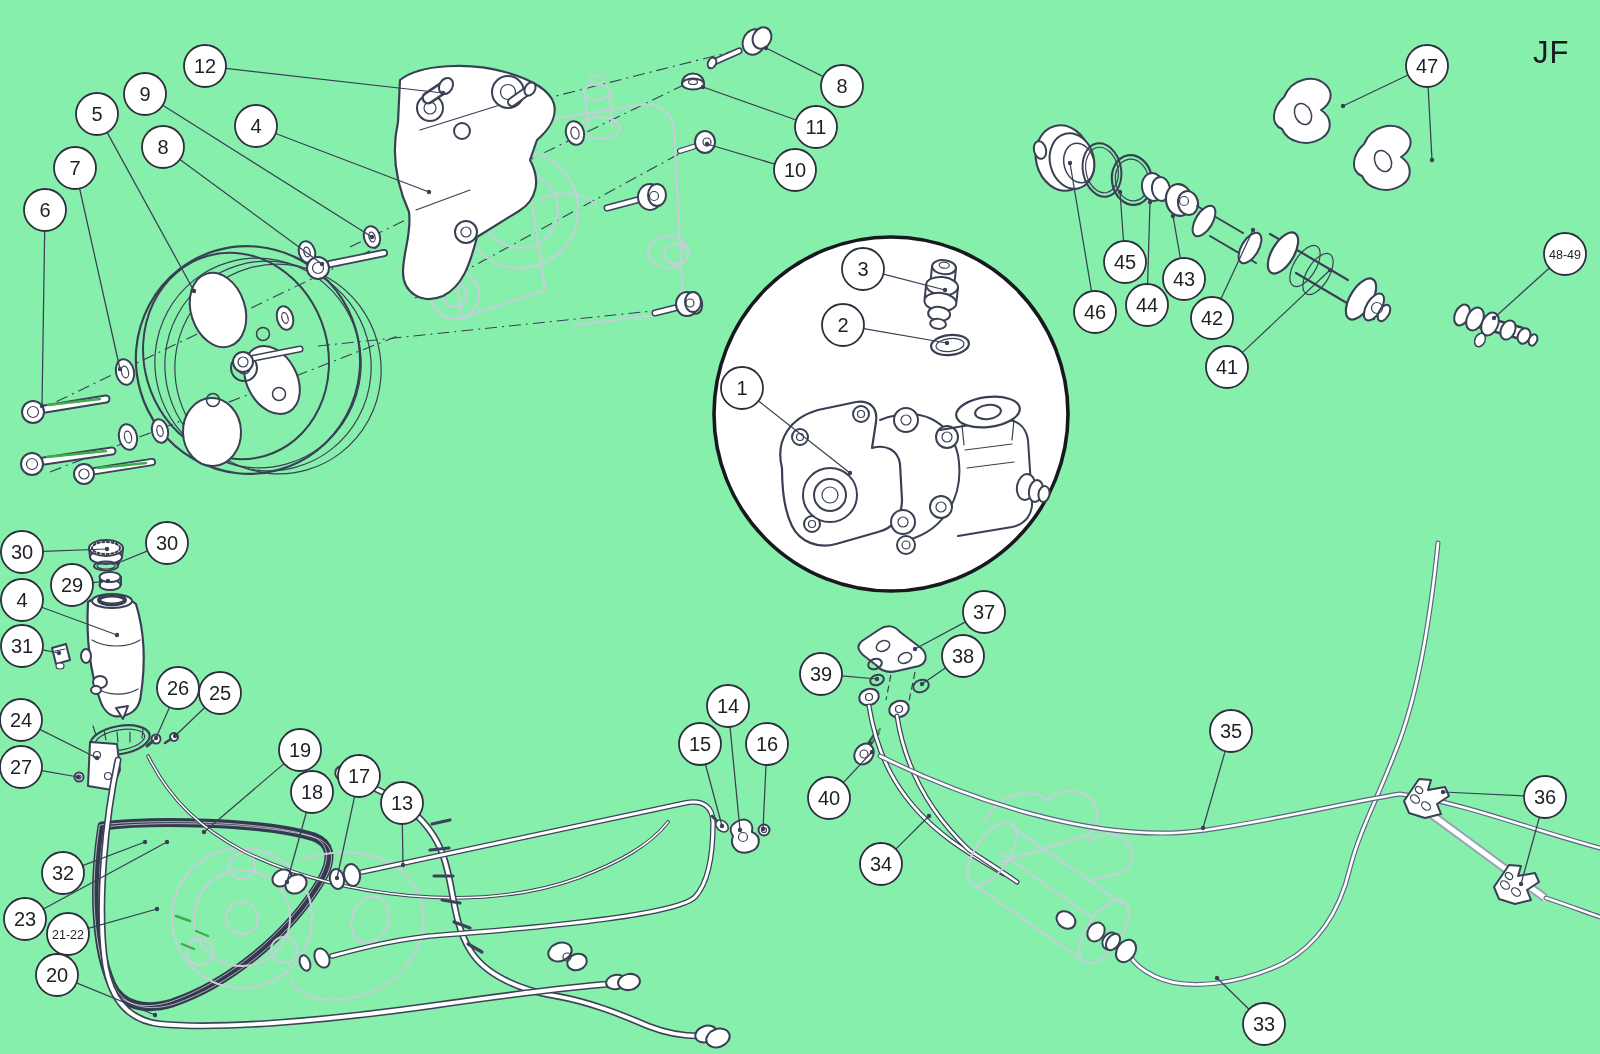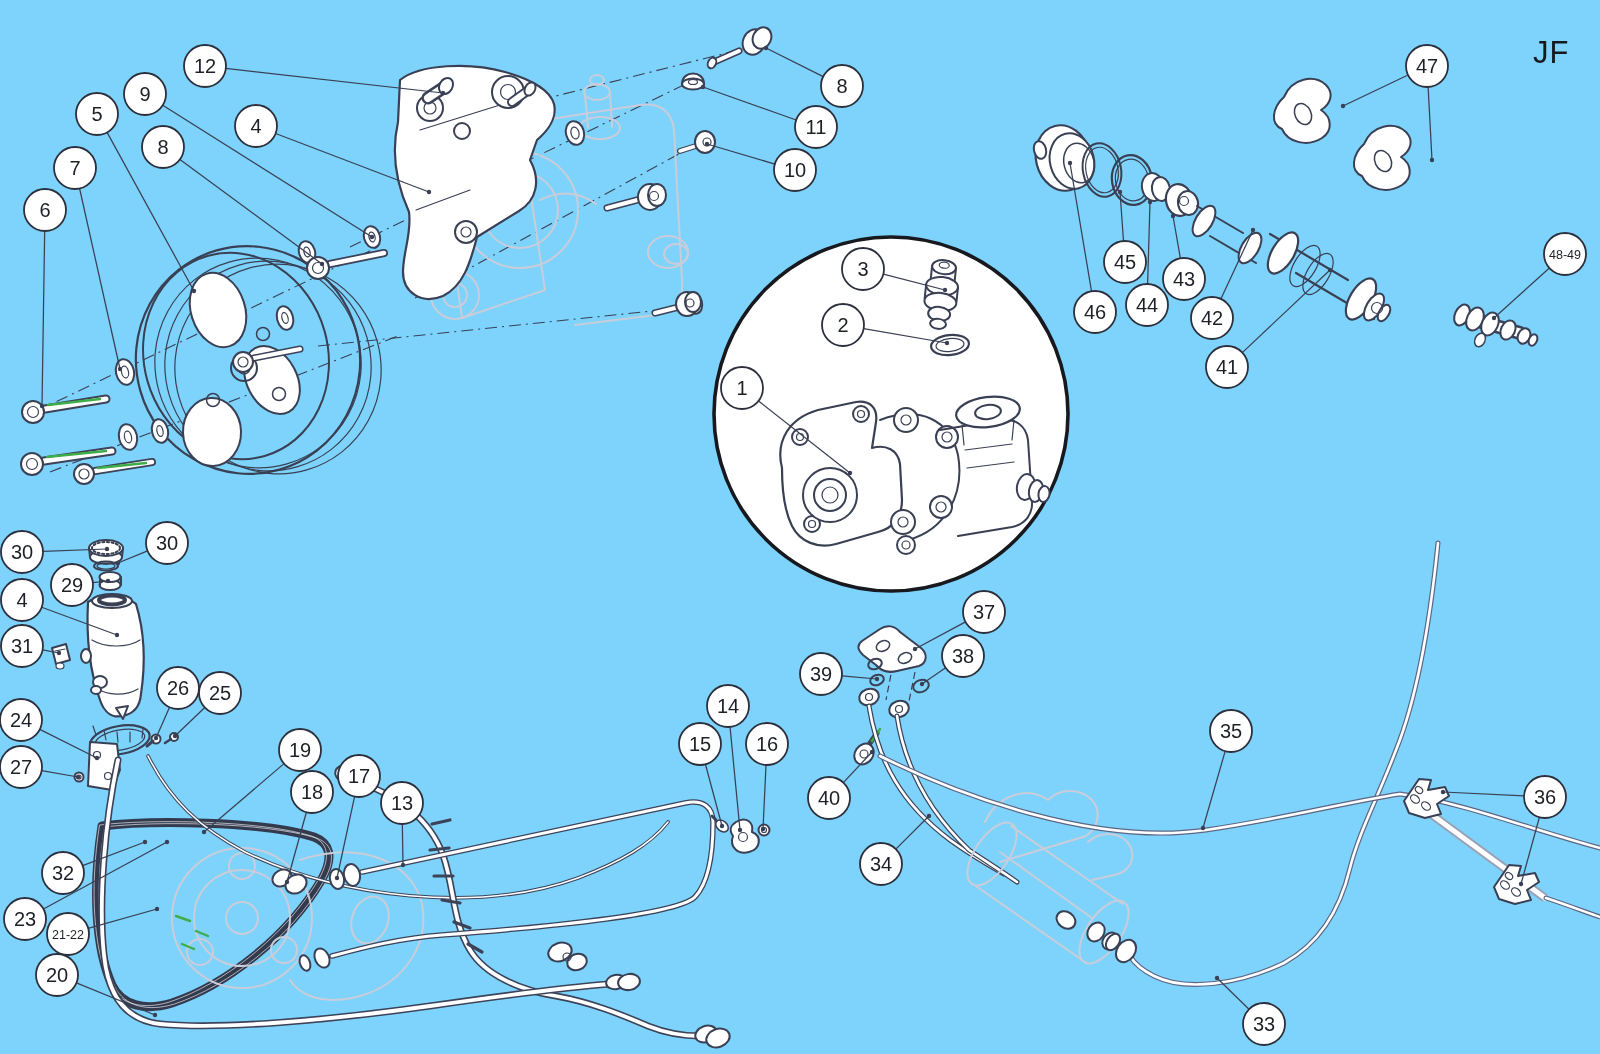--- a/index.html
+++ b/index.html
@@ -1,16 +1,16 @@
 <!DOCTYPE html>
 <html><head>
 <meta charset="utf-8">
 <style>
   html,body{margin:0;padding:0;background:#fff;}
-  .stage{position:relative;width:1600px;height:1054px;background:#7dd3fc;overflow:hidden;
+  .stage{position:relative;width:1600px;height:1054px;background:#86efac;overflow:hidden;
          font-family:"Liberation Sans",sans-serif;}
   svg{display:block}
   
   .d{stroke:#3a4054;stroke-width:2;fill:none;stroke-linecap:round;stroke-linejoin:round}
   .fw{fill:#fff;stroke:#3a4054;stroke-width:2;stroke-linecap:round;stroke-linejoin:round}
   .thin{stroke-width:1.2}
   .w15{stroke-width:1.5}
   .w22{stroke-width:2.2}
   
   .g{stroke:#c9cdda;stroke-width:2;fill:none;stroke-linecap:round;stroke-linejoin:round}

